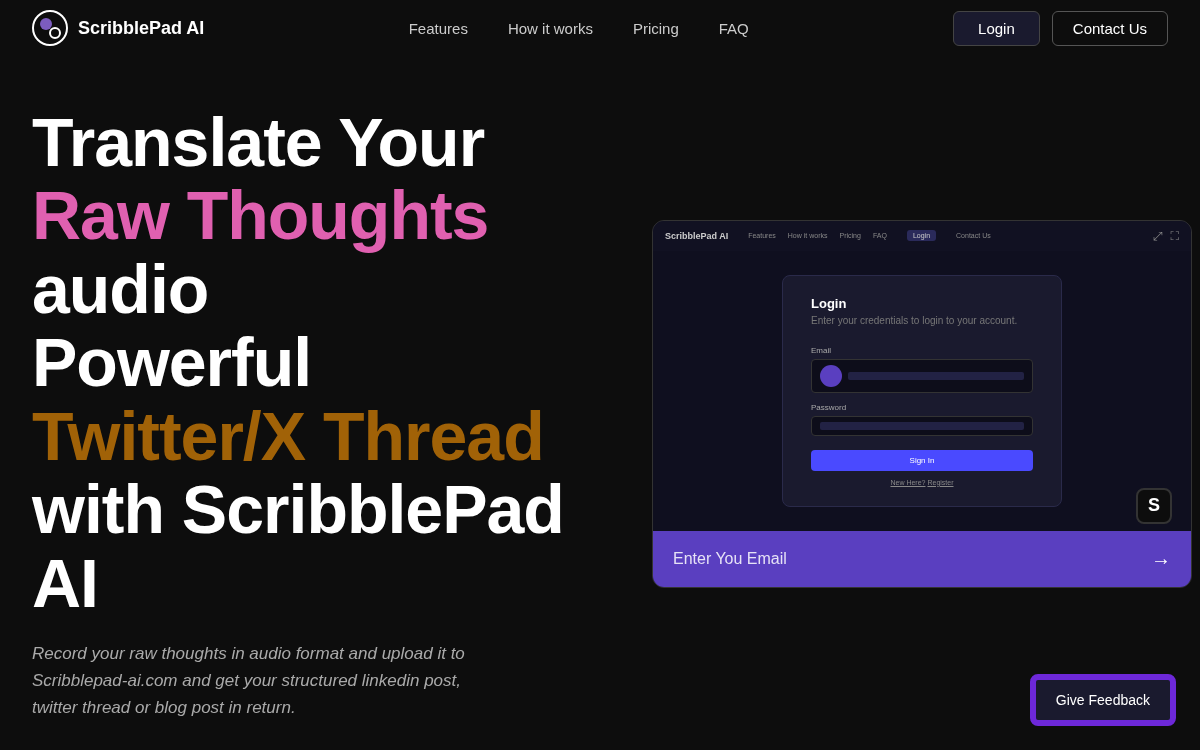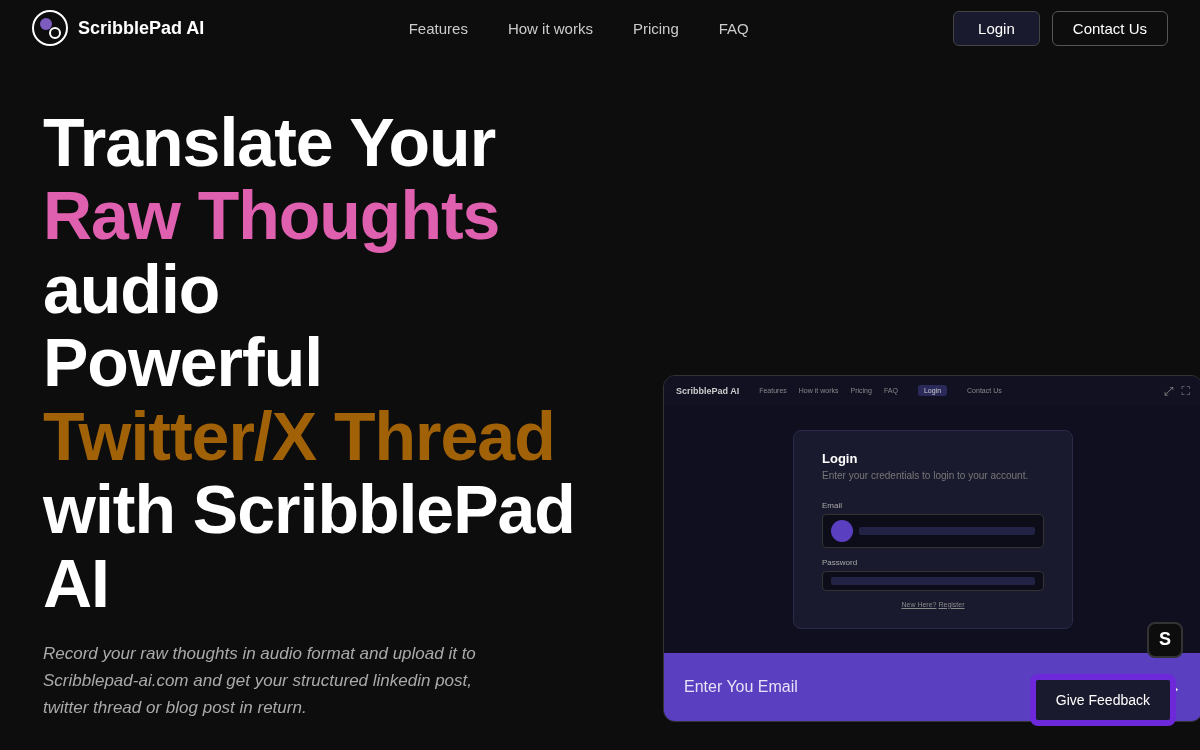--- a/index.html
+++ b/index.html
@@ -94,22 +94,22 @@
       color: #fff;
       padding: 8px 20px;
       border-radius: 6px;
       font-size: 15px;
       cursor: pointer;
     }
 
     
     .hero {
       display: flex;
-      align-items: flex-end;
-      padding: 40px 32px 0 43px;
+      align-items: center;
+      padding: 40px 32px 0 32px;
       gap: 40px;
       position: relative;
     }
 
     .hero-left {
       flex: 0 0 580px;
       padding-top: 10px;
     }
 
     .hero-title {
@@ -290,21 +290,21 @@
       border: 2px solid #333;
     }
 
     
     .preview-email-bar {
       background: #5a3fc0;
       display: flex;
       align-items: center;
       justify-content: space-between;
       padding: 0 20px;
-      height: 68px;
+      height: 56px;
     }
     .preview-email-text {
       font-size: 16px;
       color: rgba(255,255,255,0.85);
     }
     .preview-email-arrow {
       font-size: 20px;
       color: #fff;
     }
 
@@ -383,20 +383,21 @@
           <div class="login-subtitle">Enter your credentials to login to your account.</div>
           <div class="login-label">Email</div>
           <div class="login-input-row">
             <div class="login-input-dot"></div>
             <div class="login-input-fill"></div>
           </div>
           <div class="login-label">Password</div>
           <div class="login-input-row">
             <div class="login-input-fill"></div>
           </div>
+          <button class="login-btn">Sign In</button>
           <div class="login-footer">
             <span>New Here?</span>
             <span>Register</span>
           </div>
         </div>
         <div class="preview-s-icon">S</div>
       </div>
 
       <div class="preview-email-bar">
         <span class="preview-email-text">Enter You Email</span>

